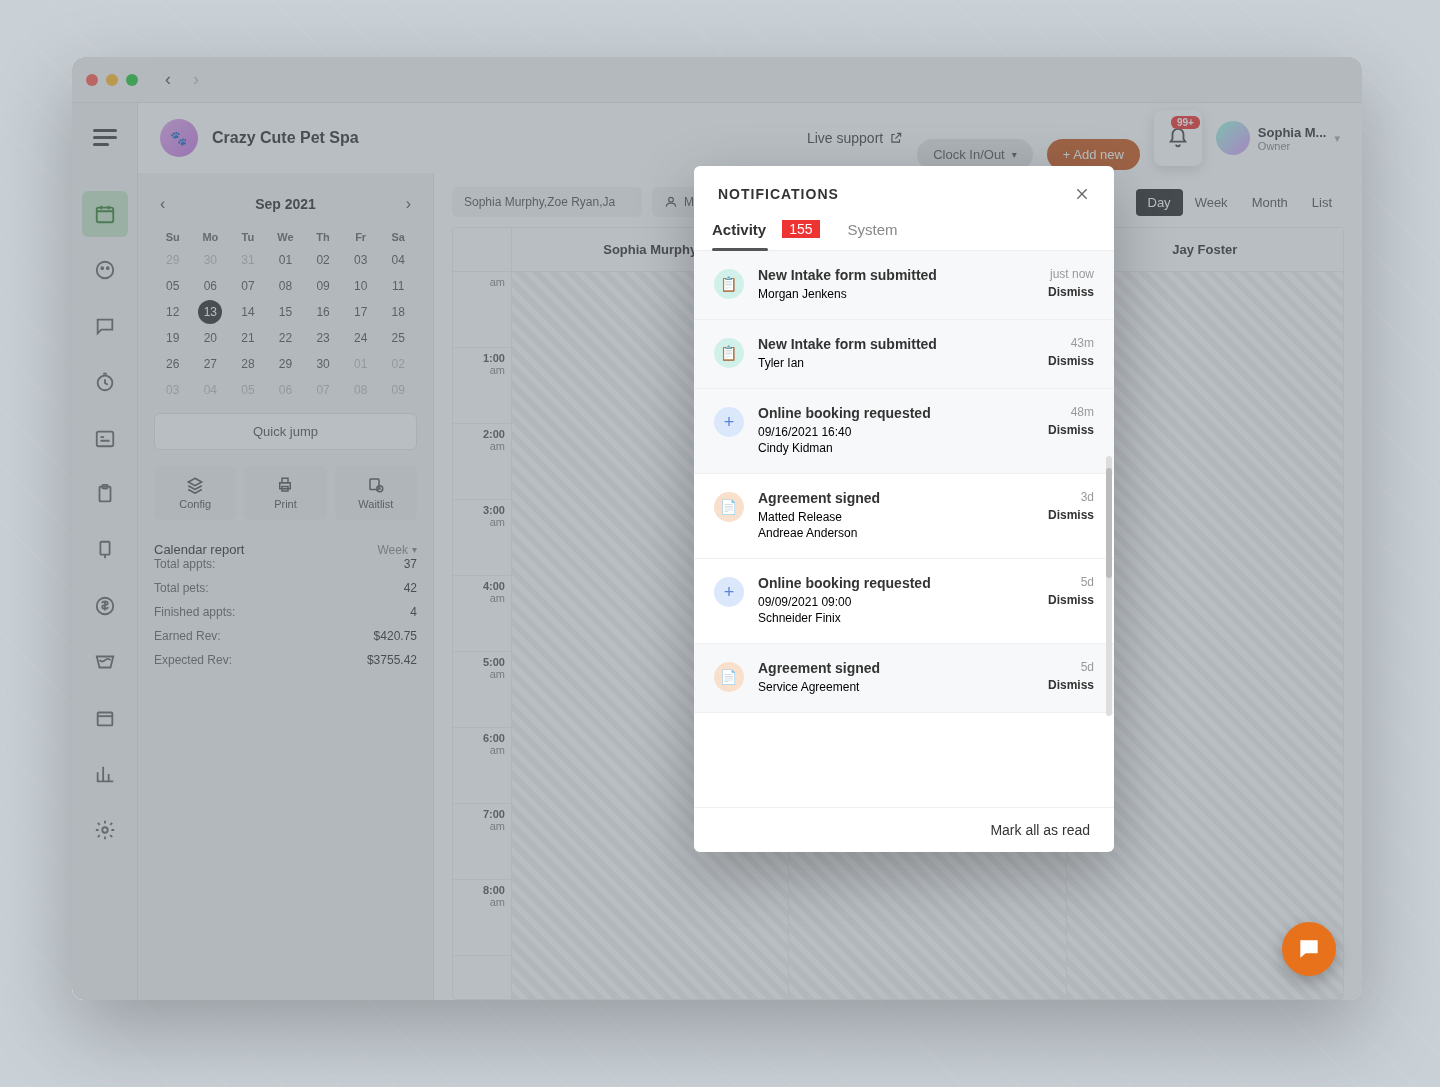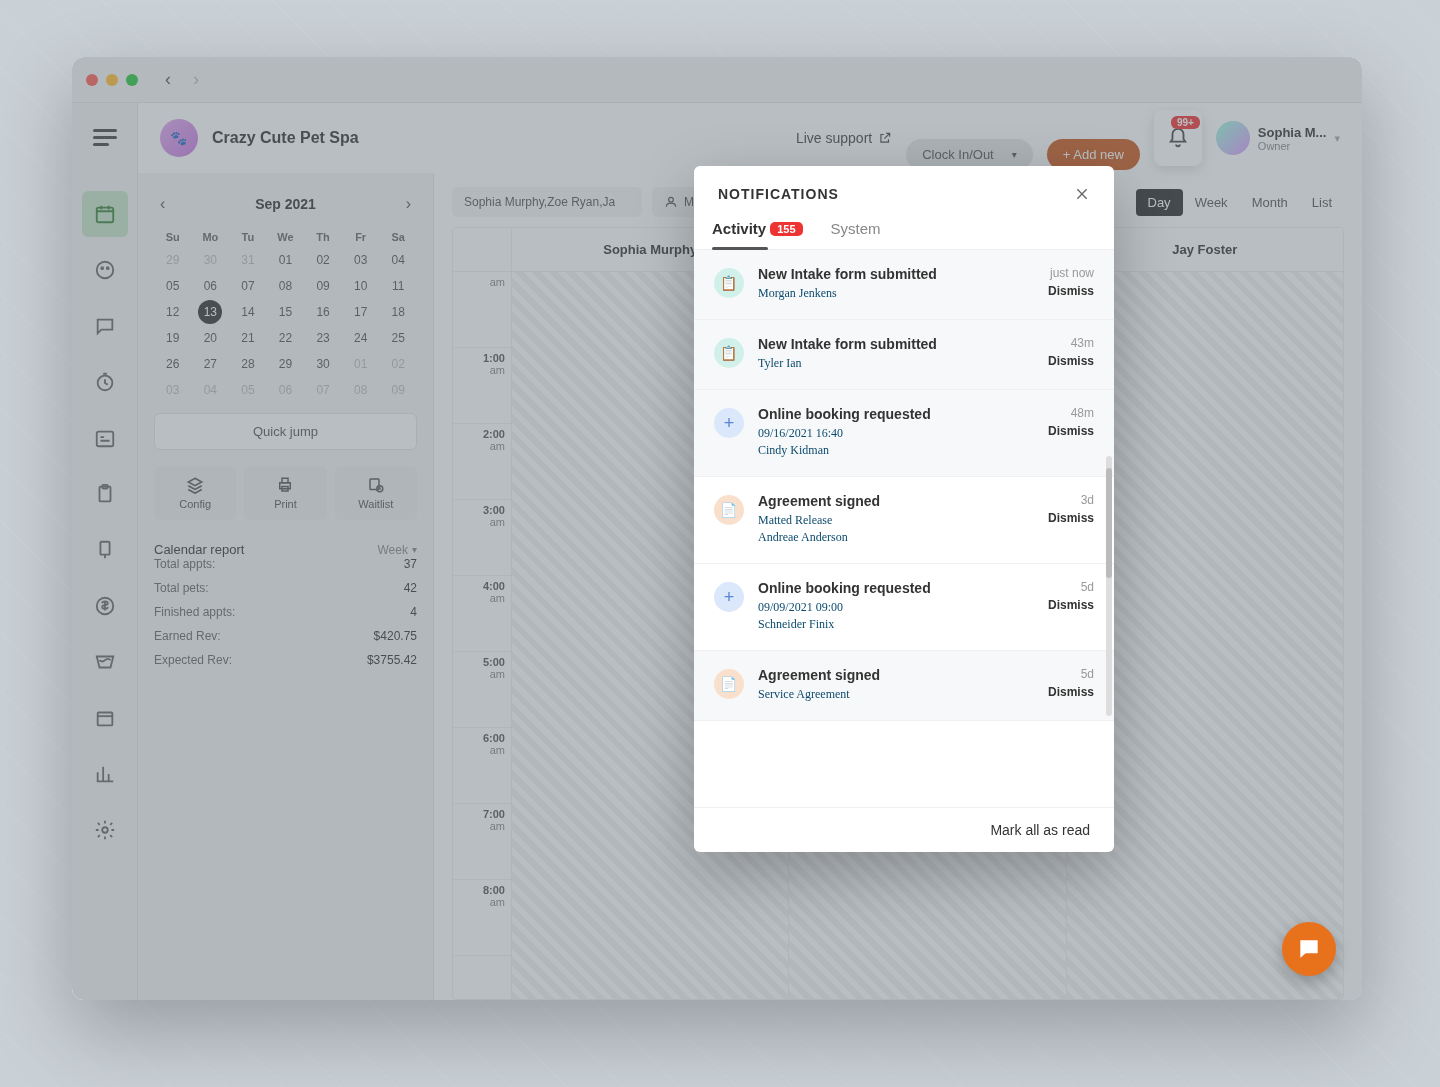--- a/index.html
+++ b/index.html
@@ -90,21 +90,21 @@
   width: 38px; height: 38px; border-radius: 50%;
   background: linear-gradient(135deg,#e0a7ee,#c77ae2);
   display:flex; align-items:center; justify-content:center;
   font-size: 14px;
 }
 .org-name { font-weight: 600; color: #333; font-size: 16px; }
 .topbar-spacer { flex: 1; }
 .live-support { color:#444; font-size:14px; display:flex; align-items:center; gap:6px; cursor:pointer; }
 .pill-btn {
   padding: 8px 16px; border-radius: 18px; font-size: 13px;
-  display:flex; align-items:center; gap:18px; cursor:pointer;margin-top:33px;
+  display:flex; align-items:center; gap:7px; cursor:pointer;margin-top:33px;
 }
 .pill-gray { background:#e8e8e8; color:#555; }
 .pill-orange { background:#cd5a1e; color:#fff; font-weight:500; }
 .bell-wrap {
   position: relative;
   width: 48px; height: 56px;
   background: #fff;
   border-radius: 8px;
   box-shadow: 0 4px 14px rgba(0,0,0,0.15);
   display:flex; align-items:center; justify-content:center;
@@ -191,35 +191,35 @@
   background:#fff; border-radius:6px;
   box-shadow: 0 20px 60px rgba(0,0,0,0.25);
   display:flex; flex-direction:column;
   overflow:hidden;
   z-index: 20;
 }
 .notif-head { padding: 20px 24px 8px; display:flex; justify-content:space-between; align-items:center; }
 .notif-title { font-size:14px; letter-spacing:1px; color:#333; font-weight:600; }
 .notif-close { cursor:pointer; color:#666; font-size:18px; }
 .notif-tabs { display:flex; gap:28px; padding: 10px 18px 0; border-bottom:1px solid #eee; }
-.notif-tab { padding-bottom:12px; font-size:15px; color:#888; cursor:pointer; display:flex; align-items:center; gap:4px; }
+.notif-tab { padding-bottom:12px; font-size:15px; color:#888; cursor:pointer; display:flex; align-items:center; gap:16px; }
 .notif-tab.active { color:#333; font-weight:600; position:relative; }
 .notif-tab.active::after { content:""; position:absolute; left:0; bottom:-1px; width:56px; height:3px; background:#555; border-radius:2px; }
-.notif-count { background:#e33; color:#fff; border-radius:5px; font-size:11px; font-weight:700; padding:1px 7px; }
+.notif-count { background:#e33; color:#fff; border-radius:0; font-size:14px; font-weight:400; padding:1px 7px; }
 .notif-list { flex:1; overflow-y:auto; }
 .notif-item { display:flex; gap:14px; padding:16px 20px; border-bottom:1px solid #f0f0f0; }
 .notif-item.unread { background:#f7f8f9; }
 .ni-icon { width:30px; height:30px; border-radius:50%; display:flex; align-items:center; justify-content:center; font-size:14px; flex-shrink:0; margin-top:2px; }
 .ni-icon.form { background:#d2f0ea; color:#2a9; }
 .ni-icon.plus { background:#dbe7fb; color:#5a85d6; font-size:18px; }
 .ni-icon.doc { background:#f9e0cd; color:#d8811f; }
 .ni-body { flex:1; }
 .ni-title { font-size:14px; font-weight:700; color:#333; margin-bottom:4px; }
 .ni-line { font-size:12px; color:#7a8; margin-bottom:2px; }
-.ni-line.sub { color:#0c4a6e;font-family:Liberation Serif, serif; }
+.ni-line.sub { color:#000000; }
 .ni-meta { text-align:right; font-size:12px; }
 .ni-time { color:#999; margin-bottom:4px; }
 .ni-dismiss { color:#333; font-weight:600; cursor:pointer; }
 .notif-foot { padding: 14px 24px; text-align:right; font-size:14px; color:#333; cursor:pointer; border-top:1px solid #f0f0f0; }
 
 .fab {
   position:absolute;
   right: 26px; bottom: 24px;
   width:54px; height:54px; border-radius:50%;
   background:#e8711c;

